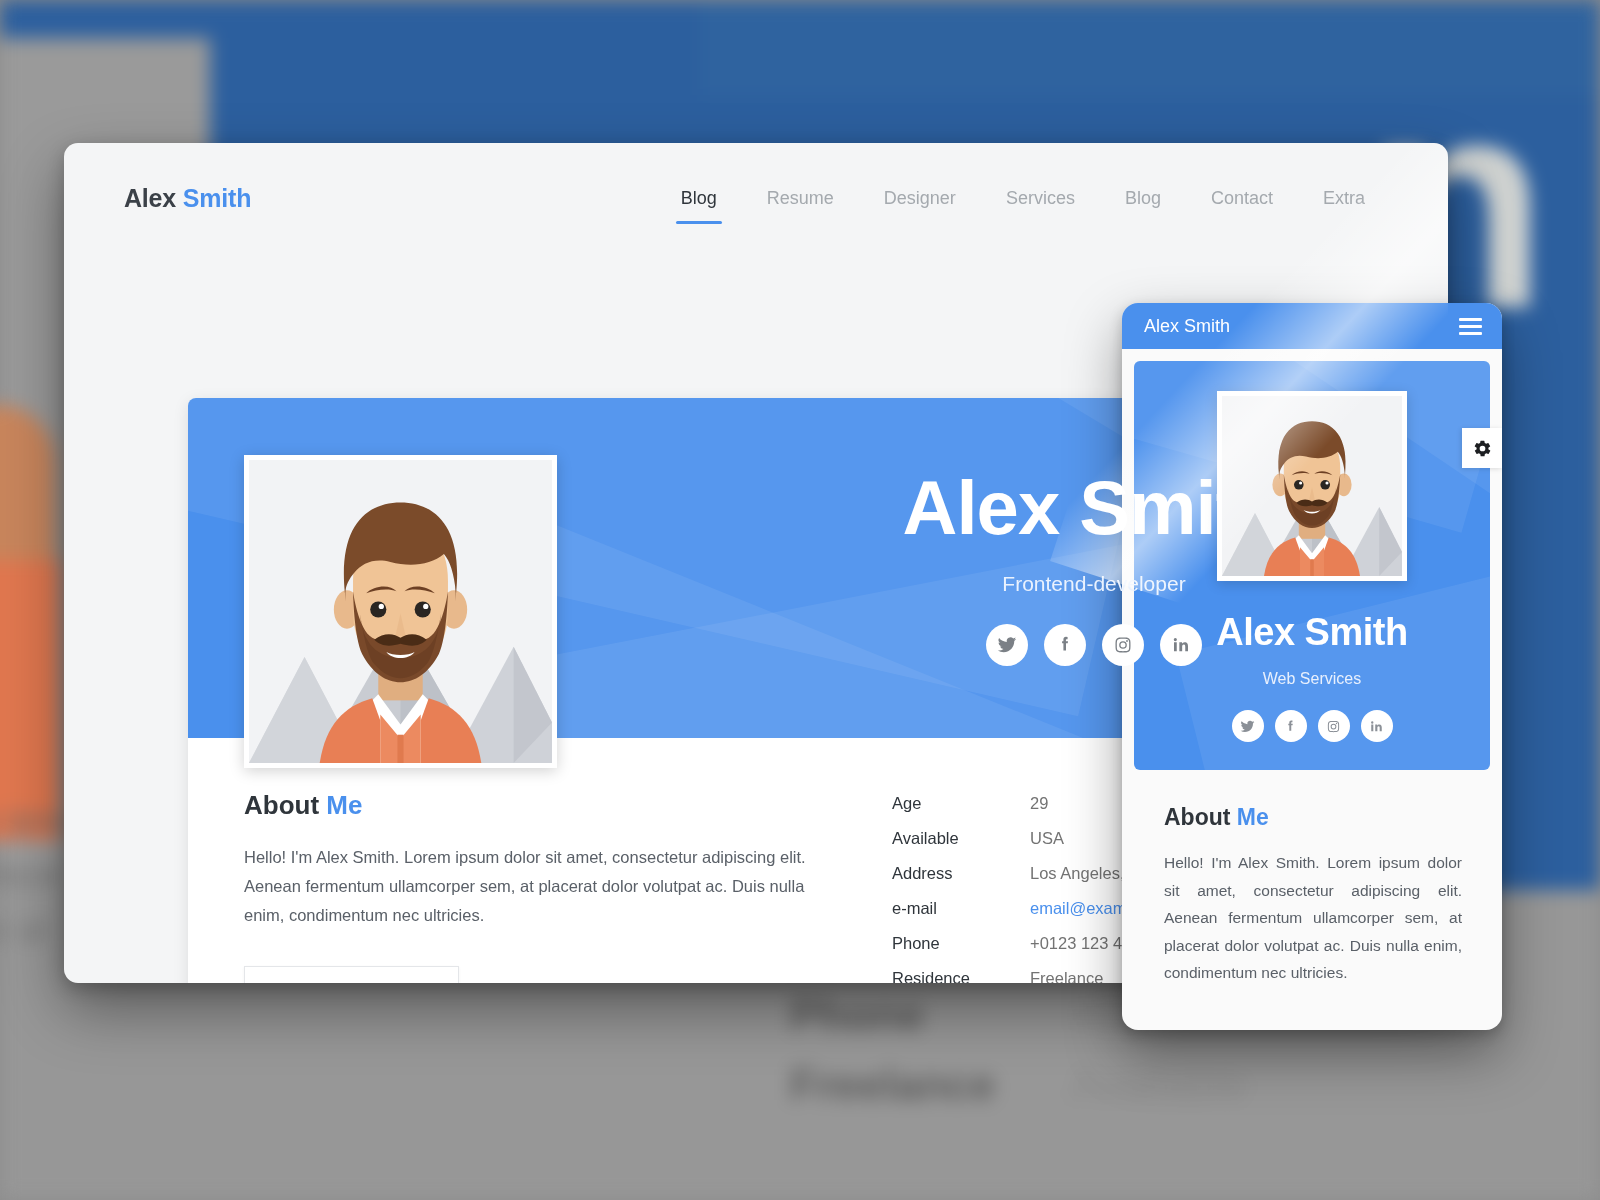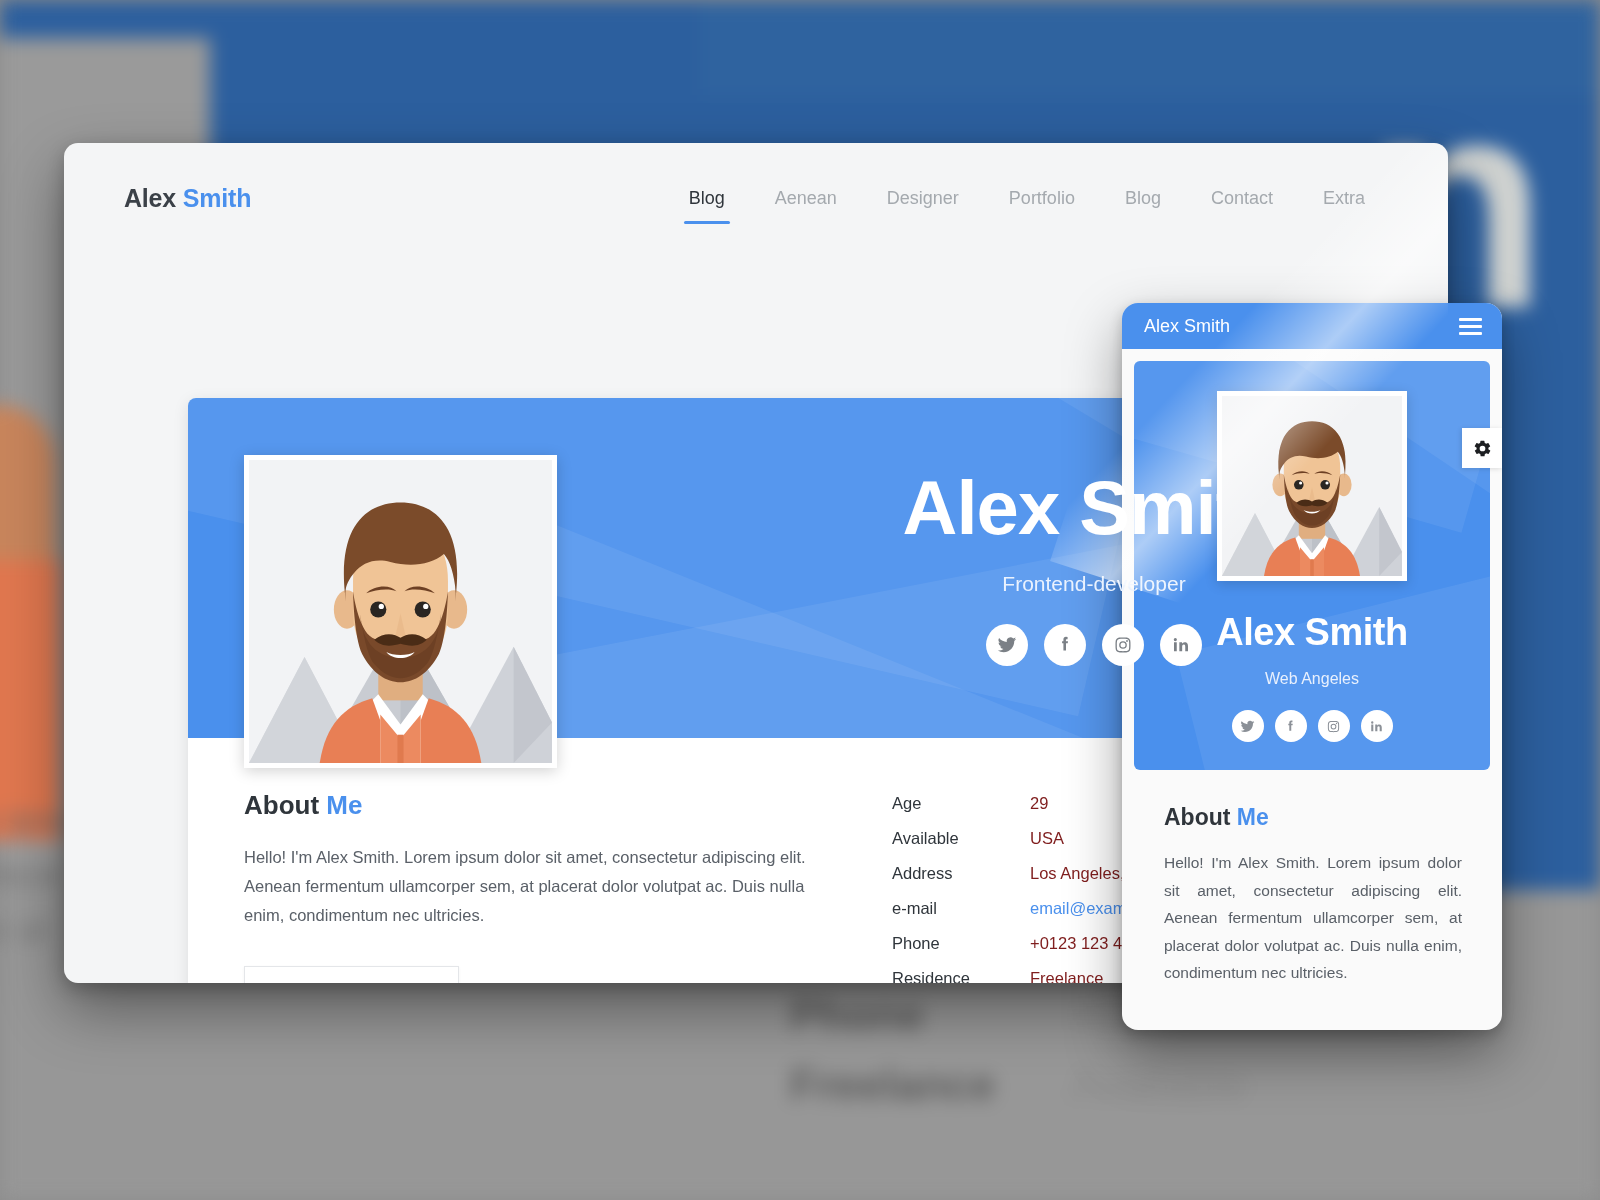--- a/index.html
+++ b/index.html
@@ -144,21 +144,21 @@
   }
   .btn-resume {
     margin-top:36px; display:inline-block; background:#fff; color:#2f353b;
     border:1px solid #e4e6e9; padding:15px 28px; font-size:14px;
     font-weight:700; letter-spacing:.6px; cursor:pointer;
     box-shadow:0 1px 3px rgba(0,0,0,.05);
   }
   .info-table { margin-left:48px; margin-top:4px; }
   .info-row { display:flex; margin-bottom:16px; font-size:16.5px; }
   .info-k { width:138px; color:#2f353b; }
-  .info-v { color:#7f1d1d; }
+  .info-v { color:#737373; }
   .info-v.link { color:#4a90ed; }
 
   
   #mobile {
     position:absolute; left:1122px; top:303px; width:380px; height:727px;
     background:#fafafa; border-radius:16px;
     box-shadow:0 24px 55px rgba(0,0,0,.38), 0 5px 14px rgba(0,0,0,.20);
     overflow:hidden;
   }
   .m-bar {
@@ -240,23 +240,23 @@
 <div id="desktop">
   <div id="desktop-sheen"></div>
 
   <div class="navbar">
     <div class="logo">
       <span class="dark">Alex</span>
       <span class="blue">Smith</span>
     </div>
     <div class="nav-links">
       <div class="nav-item active">Blog</div>
-      <div class="nav-item">Aenean</div>
+      <div class="nav-item">Resume</div>
       <div class="nav-item">Designer</div>
-      <div class="nav-item">Portfolio</div>
+      <div class="nav-item">Services</div>
       <div class="nav-item">Blog</div>
       <div class="nav-item">Contact</div>
       <div class="nav-item">Extra</div>
     </div>
   </div>
 
   <div class="page-card">
     <div class="hero">
       <div class="poly p1"></div>
       <div class="poly p2"></div>
@@ -433,21 +433,21 @@
             <path d="M128 232 L150 262 L172 232 L178 238 L178 300 L122 300 L122 238 Z" fill="#fff"></path>
             <path d="M122 236 C94 244 76 262 70 300 L130 300 L130 258 Z" fill="#e87f55"></path>
             <path d="M178 236 C206 244 224 262 230 300 L170 300 L170 258 Z" fill="#e87f55"></path>
             <path d="M130 252 L150 276 L170 252 L170 300 L130 300 Z" fill="#ec8a60"></path>
             <rect x="147" y="272" width="6" height="28" fill="#e07a4e"></rect>
           </svg>
         </div>
       </div>
 
       <div class="m-name">Alex Smith</div>
-      <div class="m-role">Web Angeles</div>
+      <div class="m-role">Web Services</div>
       <div class="m-socials">
         <div class="m-soc">
           <svg viewBox="0 0 24 24">
               <path d="M23 4.9a9 9 0 0 1-2.6.7 4.5 4.5 0 0 0 2-2.5 9 9 0 0 1-2.9 1.1 4.5 4.5 0 0 0-7.7 4.1A12.8 12.8 0 0 1 2.5 3.6a4.5 4.5 0 0 0 1.4 6 4.5 4.5 0 0 1-2-.6v.1a4.5 4.5 0 0 0 3.6 4.4 4.5 4.5 0 0 1-2 .1 4.5 4.5 0 0 0 4.2 3.1A9 9 0 0 1 1 18.6a12.7 12.7 0 0 0 6.9 2c8.3 0 12.8-6.9 12.8-12.8v-.6A9 9 0 0 0 23 4.9z"></path>
             </svg>
         </div>
         <div class="m-soc">
           <svg viewBox="0 0 24 24">
               <path d="M15.1 7.5h-2V6c0-.7.5-.9.8-.9h1.2V2.3l-1.9-.1c-2.5 0-3.1 1.9-3.1 3.1v2.2H8.5V10h1.6v8.6h3.1V10h2.1l.3-2.5z"></path>
             </svg>

